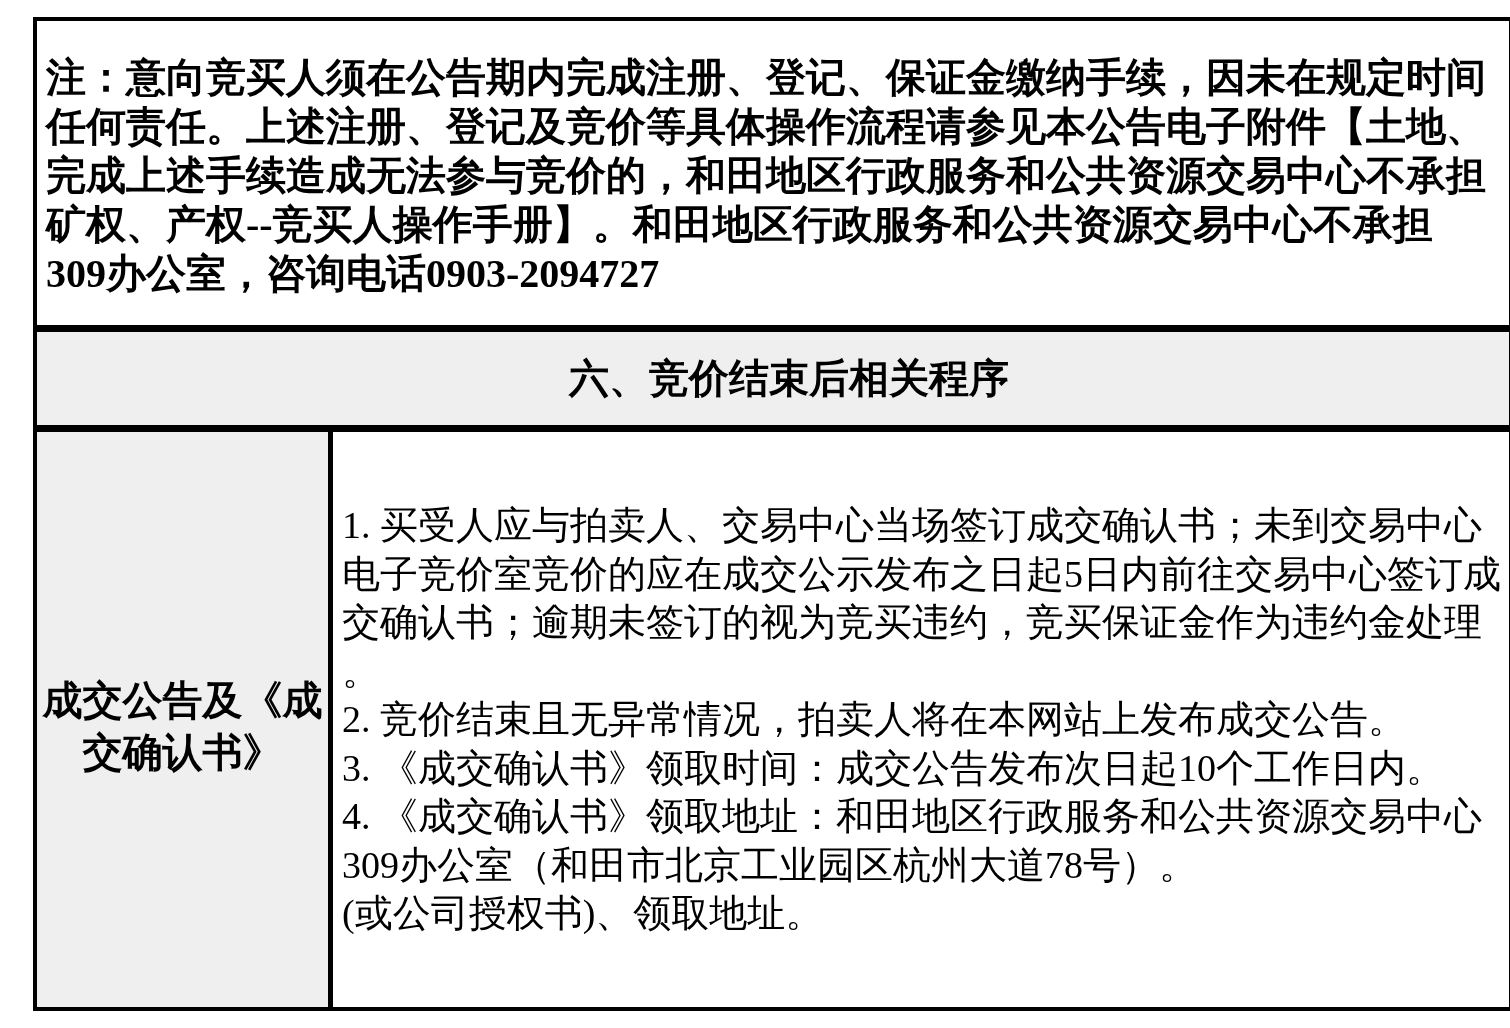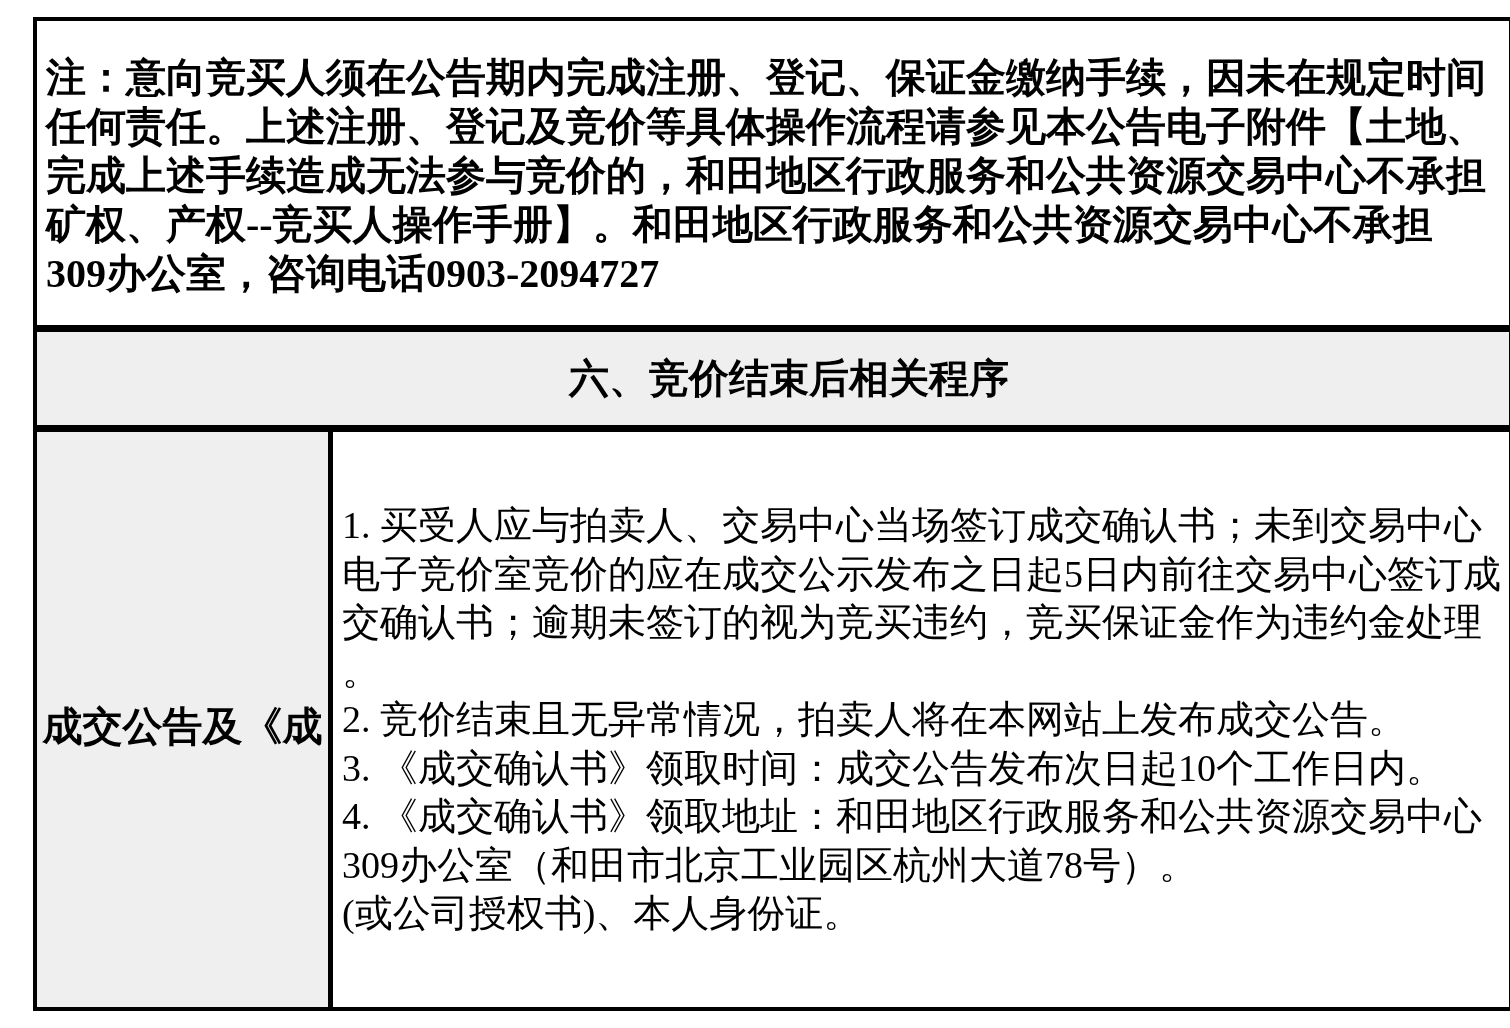--- a/index.html
+++ b/index.html
@@ -108,28 +108,29 @@
       <p class="line">309办公室，咨询电话0903-2094727</p>
     </div>
 
     <div class="header-row">
       <span>六、竞价结束后相关程序</span>
     </div>
 
     <div class="body-row">
       <div class="label-cell">
         <div>成交公告及《成</div>
+        <div>交确认书》</div>
       </div>
       <div class="content-cell">
         <p class="line">1. 买受人应与拍卖人、交易中心当场签订成交确认书；未到交易中心</p>
         <p class="line">电子竞价室竞价的应在成交公示发布之日起5日内前往交易中心签订成</p>
         <p class="line">交确认书；逾期未签订的视为竞买违约，竞买保证金作为违约金处理</p>
         <p class="line">。</p>
         <p class="line">2. 竞价结束且无异常情况，拍卖人将在本网站上发布成交公告。</p>
         <p class="line">3. 《成交确认书》领取时间：成交公告发布次日起10个工作日内。</p>
         <p class="line">4. 《成交确认书》领取地址：和田地区行政服务和公共资源交易中心</p>
         <p class="line">309办公室（和田市北京工业园区杭州大道78号）。</p>
-        <p class="line">(或公司授权书)、本人身份证。</p>
+        <p class="line">(或公司授权书)、领取地址。</p>
       </div>
     </div>
 
   </div>
 </div>
 
 </body></html>

